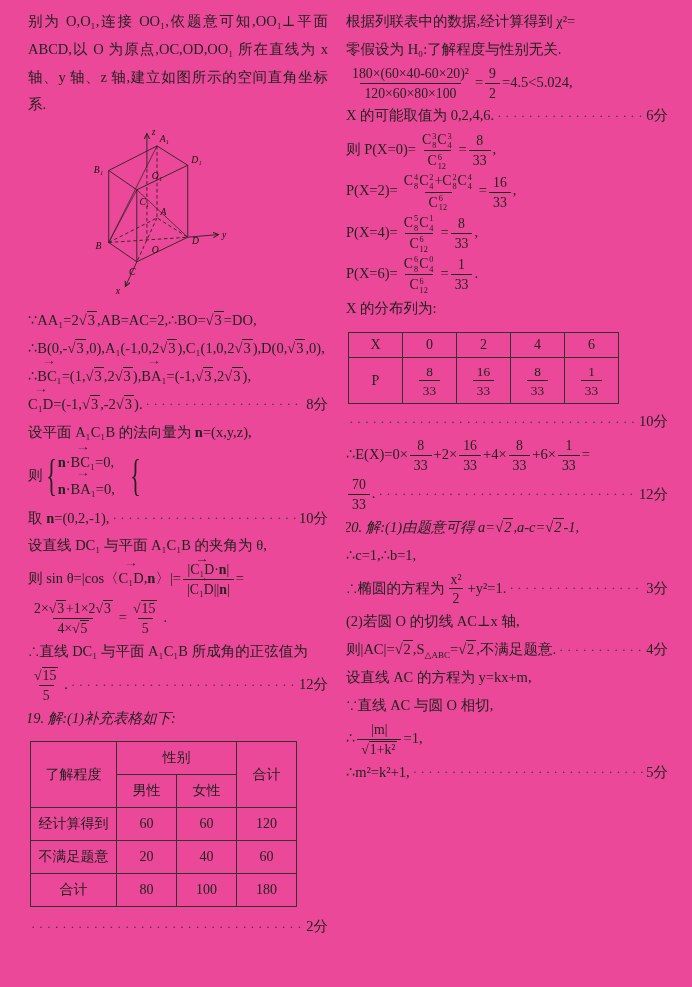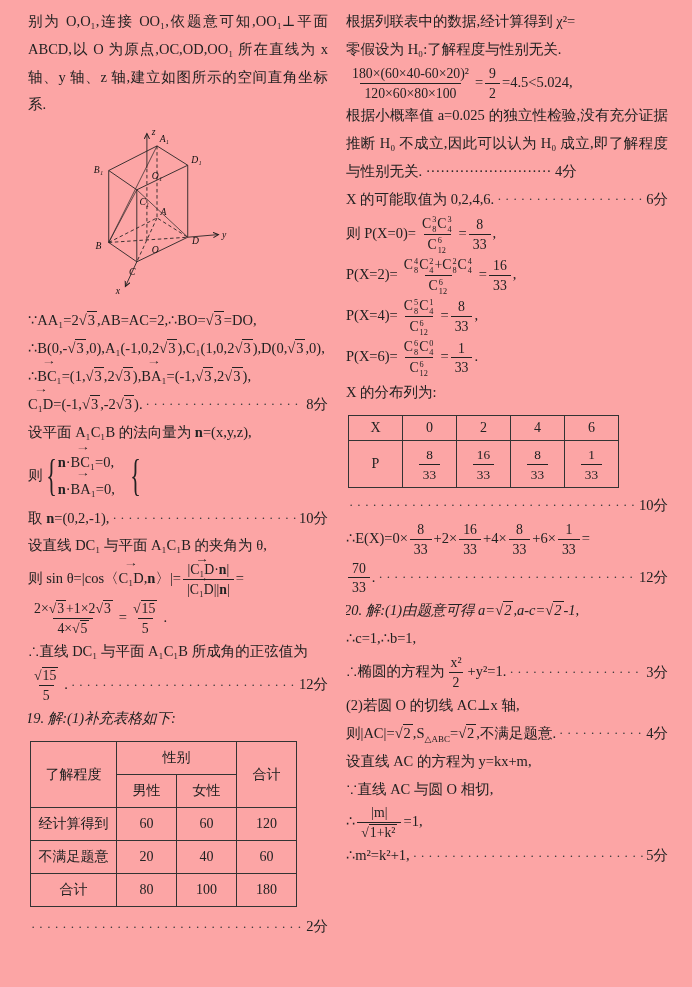--- a/index.html
+++ b/index.html
@@ -1,19 +1,19 @@
 <!DOCTYPE html>
 <html><head>
 <meta charset="utf-8">
 <style>
   *{margin:0;padding:0;box-sizing:border-box;}
   html,body{background:#e9e9e6;}
   .page{
     width:692px;height:987px;margin:0 auto;overflow:hidden;
-    background:#fca5a5;color:#222;
+    background:#ec4899;color:#222;
     font-family:"Liberation Serif","DejaVu Serif",serif;
     font-size:14.5px;
     padding:8px 24px 0 28px;
     display:flex;gap:18px;
   }
   .col{overflow:hidden;}
   .col-left{flex:0 0 300px;width:300px;}
   .col-right{flex:1 1 auto;}
   .para{line-height:1.92;text-align:justify;}
   .para.hang{margin-left:-2px;font-style:italic;}
@@ -186,21 +186,20 @@
   <div class="col col-right" id="colR">
       <div class="para">根据列联表中的数据,经计算得到 χ²=</div>
       <div class="para">零假设为 H₀:了解程度与性别无关.</div>
       <div class="para"><span class="frac">
           <span class="fnum">180×(60×40-60×20)²</span>
           <span class="fden">120×60×80×100</span>
         </span>=<span class="frac">
           <span class="fnum">9</span>
           <span class="fden">2</span>
         </span>=4.5&lt;5.024,</div>
-      <div class="para">根据小概率值 a=0.025 的独立性检验,没有充分证据推断 H₀ 不成立,因此可以认为 H₀ 成立,即了解程度与性别无关. ·························· 4分</div>
       <div class="para scoreline">
         <span class="sl-text">X 的可能取值为 0,2,4,6.</span>
         <span class="dotfill">··········································································································</span>
         <span class="sl-score">6分</span>
       </div>
       <div class="para">则 P(X=0)=<span class="frac">
           <span class="fnum"><span class="cmb">C<span class="stk">
                 <span>3</span>
                 <span>8</span>
               </span></span><span class="cmb">C<span class="stk">

